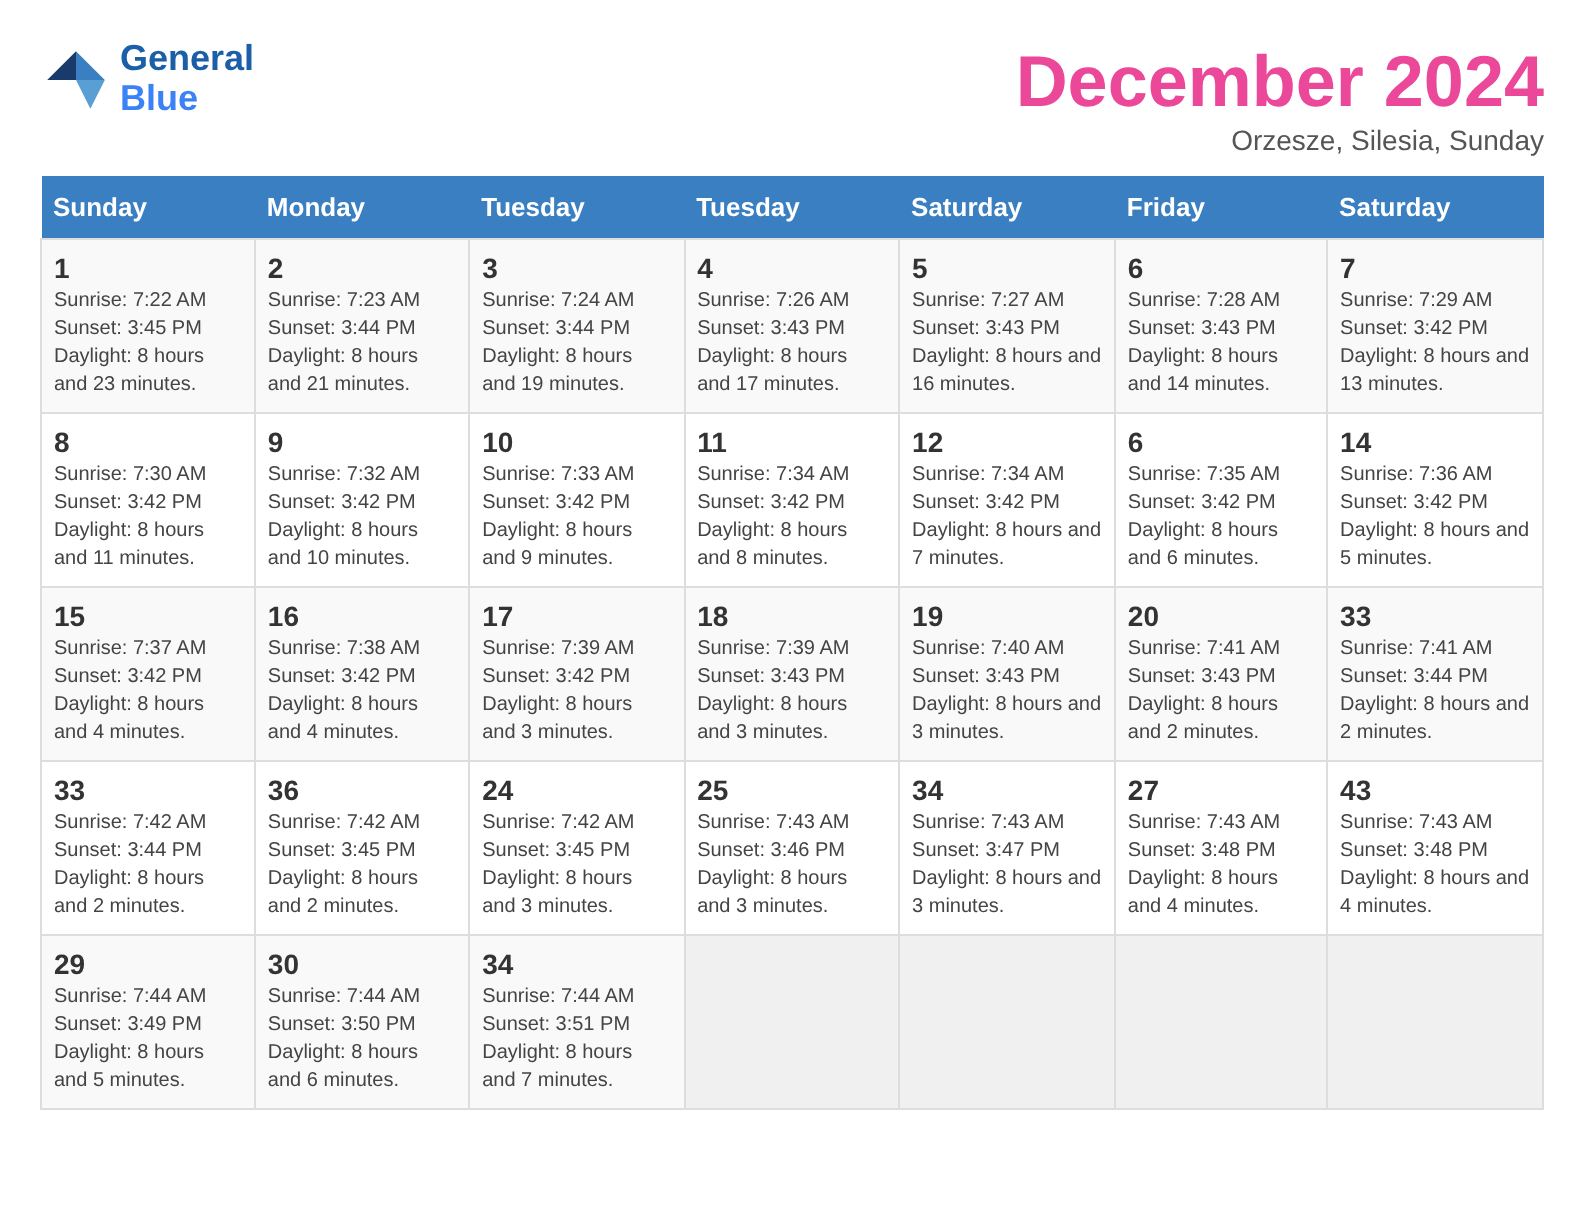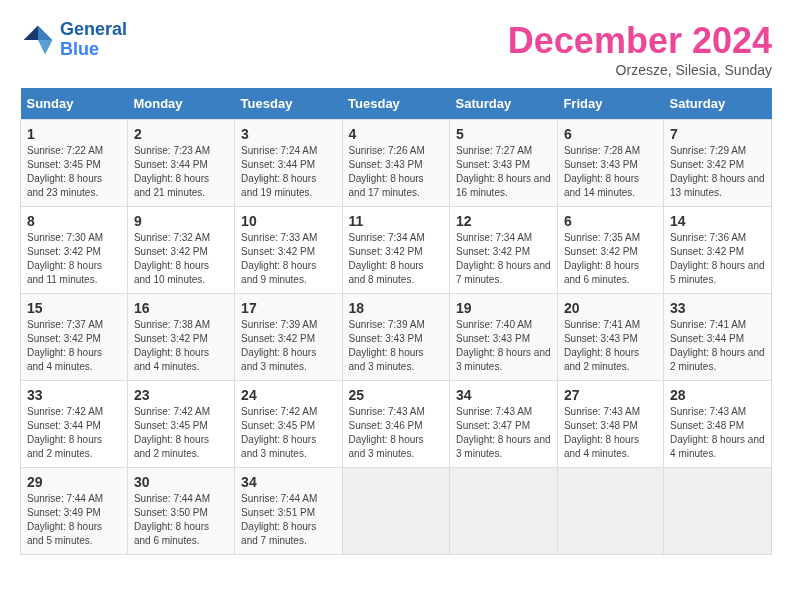--- a/index.html
+++ b/index.html
@@ -209,41 +209,41 @@
           <span class="day-num">33</span>
           <div class="day-info">Sunrise: 7:41 AM<br>Sunset: 3:44 PM<br>Daylight: 8 hours and 2 minutes.</div>
         </td>
       </tr>
       <tr>
         <td>
           <span class="day-num">33</span>
           <div class="day-info">Sunrise: 7:42 AM<br>Sunset: 3:44 PM<br>Daylight: 8 hours and 2 minutes.</div>
         </td>
         <td>
-          <span class="day-num">23</span>
+          <span class="day-num">36</span>
           <div class="day-info">Sunrise: 7:42 AM<br>Sunset: 3:45 PM<br>Daylight: 8 hours and 2 minutes.</div>
         </td>
         <td>
           <span class="day-num">24</span>
           <div class="day-info">Sunrise: 7:42 AM<br>Sunset: 3:45 PM<br>Daylight: 8 hours and 3 minutes.</div>
         </td>
         <td>
           <span class="day-num">25</span>
           <div class="day-info">Sunrise: 7:43 AM<br>Sunset: 3:46 PM<br>Daylight: 8 hours and 3 minutes.</div>
         </td>
         <td>
           <span class="day-num">34</span>
           <div class="day-info">Sunrise: 7:43 AM<br>Sunset: 3:47 PM<br>Daylight: 8 hours and 3 minutes.</div>
         </td>
         <td>
           <span class="day-num">27</span>
           <div class="day-info">Sunrise: 7:43 AM<br>Sunset: 3:48 PM<br>Daylight: 8 hours and 4 minutes.</div>
         </td>
         <td>
-          <span class="day-num">28</span>
+          <span class="day-num">43</span>
           <div class="day-info">Sunrise: 7:43 AM<br>Sunset: 3:48 PM<br>Daylight: 8 hours and 4 minutes.</div>
         </td>
       </tr>
       <tr>
         <td>
           <span class="day-num">29</span>
           <div class="day-info">Sunrise: 7:44 AM<br>Sunset: 3:49 PM<br>Daylight: 8 hours and 5 minutes.</div>
         </td>
         <td>
           <span class="day-num">30</span>

